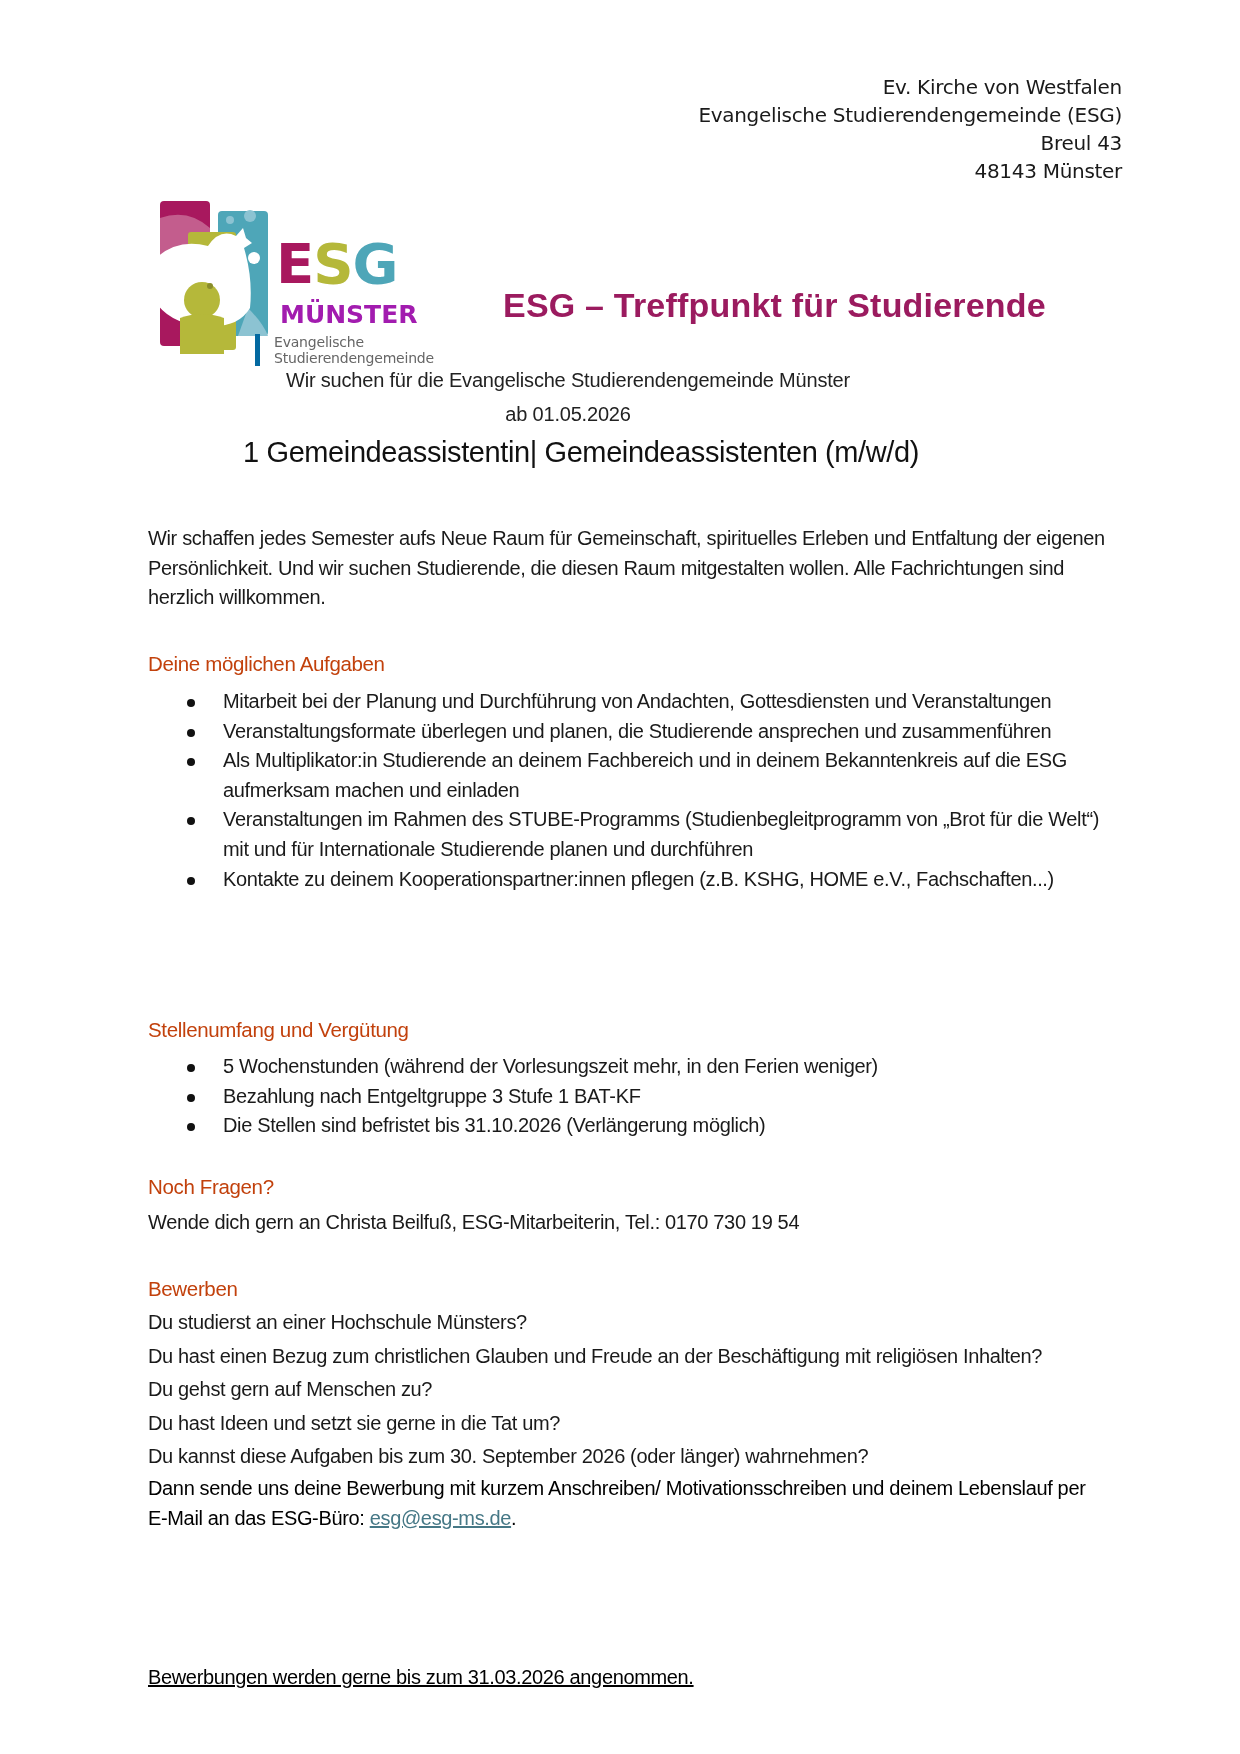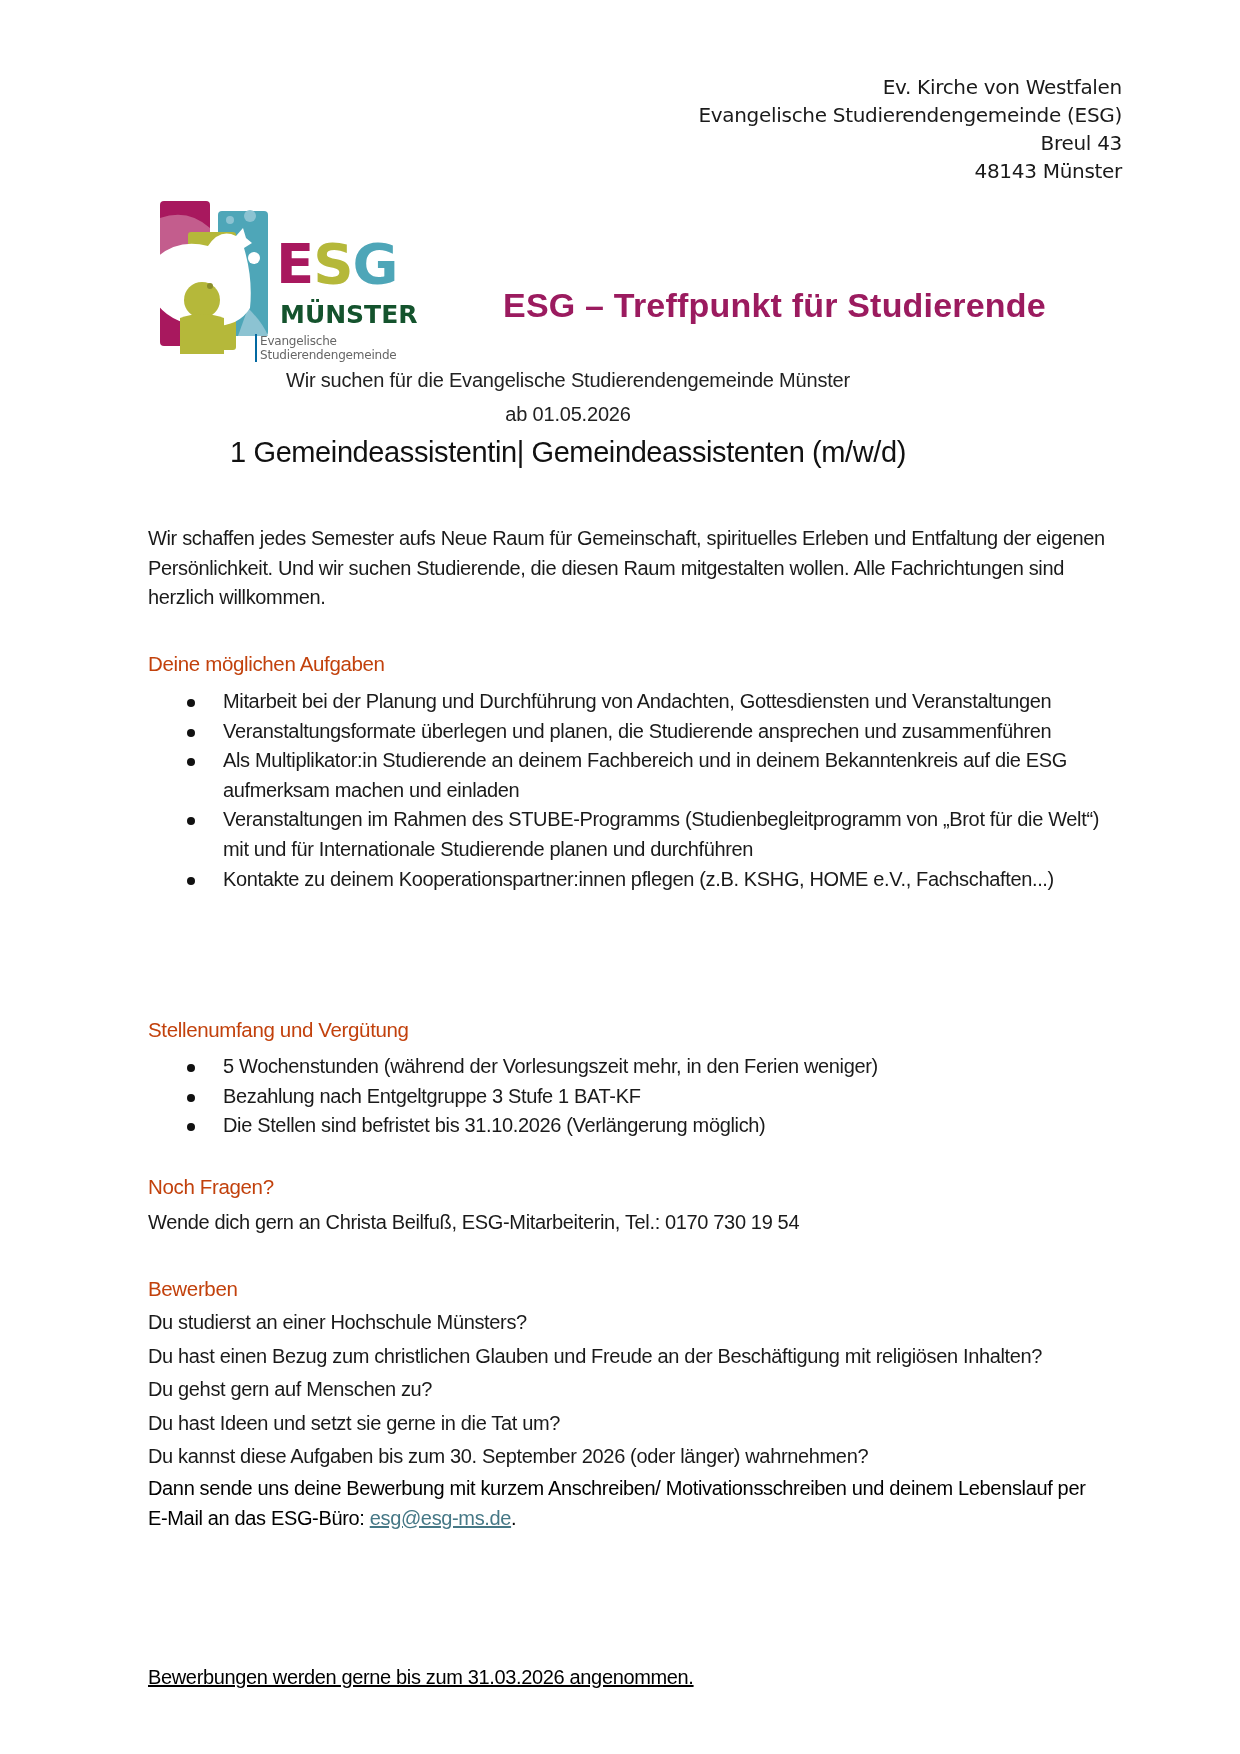--- a/index.html
+++ b/index.html
@@ -3,21 +3,21 @@
 <meta charset="utf-8">
 <style>
   html, body { margin:0; padding:0; background:#ffffff; }
   body { width:1240px; height:1754px; position:relative; overflow:hidden;
          font-family:"Liberation Sans", sans-serif; color:#1a1a1a; }
   .abs { position:absolute; white-space:nowrap; }
   .addr { right:118px; font-family:"DejaVu Sans", sans-serif; font-size:20px; line-height:28px; text-align:right; color:#1a1a1a; letter-spacing:-0.3px; }
   .title { left:503px; top:286px; font-family:"Liberation Sans", sans-serif; font-weight:bold; font-size:34px; color:#9b1b5f; letter-spacing:0.2px; }
   .center { left:0; width:1136px; text-align:center; }
   .sub { font-size:20px; color:#222; font-family:"Liberation Sans", sans-serif; letter-spacing:-0.2px; }
-  .jobtitle { font-size:29px; color:#111; font-family:"Liberation Sans", sans-serif; letter-spacing:-0.4px; }
+  .jobtitle { font-size:29px; color:#111; font-family:"Liberation Sans", sans-serif; letter-spacing:-0.4px;padding-left:13px; }
   .body { left:148px; width:980px; font-size:20px; line-height:29.6px; color:#1a1a1a; letter-spacing:-0.35px; }
   .para { white-space:normal; }
   .heading { left:148px; font-size:20.5px; color:#c2410c; letter-spacing:-0.35px; }
   ul.list { list-style:none; margin:0; padding:0; position:absolute; left:148px; width:980px; }
   ul.list li { position:relative; padding-left:75px; font-size:20px; line-height:29.6px; letter-spacing:-0.35px; white-space:normal; }
   ul.list li .bullet { position:absolute; left:39px; top:12px; width:8px; height:8px; border-radius:50%; background:#111; }
   .plain { left:148px; font-size:20px; line-height:29.6px; letter-spacing:-0.35px; white-space:normal; width:960px; }
   .strong { color:#000; }
   a.mail { color:#467886; text-decoration:underline; }
   .deadline { left:148px; font-size:20px; color:#000; text-decoration:underline; letter-spacing:-0.35px; }
@@ -51,22 +51,22 @@
     <path d="M-2 60 Q20 40 50 48 Q62 30 78 38 L85 30 L88 40 L94 45 L86 50 Q95 80 92 110 Q80 130 50 128 Q15 128 -2 105 Z" fill="#ffffff"></path>
     <circle cx="96" cy="60" r="6" fill="#ffffff"></circle>
 
     <circle cx="44" cy="102" r="18" fill="#b5b83a"></circle>
     <path d="M22 120 Q44 112 66 120 L66 156 L22 156 Z" fill="#b5b83a"></path>
     <circle cx="52" cy="88" r="3" fill="#8a8d2a"></circle>
   </svg>
   <div class="logo-word" style="left:118px;top:36px;font-size:56px;line-height:60px;letter-spacing:-1px;">
     <span style="color:#a8185e;">E</span><span style="color:#b5b83a;">S</span><span style="color:#4ea6b8;">G</span>
   </div>
-  <div class="logo-word" style="left:122px;top:102px;font-size:25px;color:#14532d;letter-spacing:0px;">MÜNSTER</div>
-  <div class="logo-word" style="left:97px;top:136px;font-size:12px;font-weight:normal;color:#666;letter-spacing:-0.2px;border-left:2px solid #0369a1;padding-left:3px;">Evangelische Studierendengemeinde</div>
+  <div class="logo-word" style="left:122px;top:102px;font-size:25px;color:#a21caf;letter-spacing:0px;">MÜNSTER</div>
+  <div class="logo-word" style="left:97px;top:136px;font-size:14px;font-weight:normal;color:#666;letter-spacing:-0.2px;border-left:5px solid #0369a1;padding-left:14px;">Evangelische Studierendengemeinde</div>
 </div>
 
 <div class="abs title">ESG – Treffpunkt für Studierende</div>
 
 <div class="abs center sub" style="top:369px;">Wir suchen für die Evangelische Studierendengemeinde Münster</div>
 <div class="abs center sub" style="top:403px;">ab 01.05.2026</div>
 <div class="abs center jobtitle" style="top:436px;">1 Gemeindeassistentin| Gemeindeassistenten (m/w/d)</div>
 
 <div class="abs body para" style="top:524px;">Wir schaffen jedes Semester aufs Neue Raum für Gemeinschaft, spirituelles Erleben und Entfaltung der eigenen Persönlichkeit. Und wir suchen Studierende, die diesen Raum mitgestalten wollen. Alle Fachrichtungen sind herzlich willkommen.</div>
 

